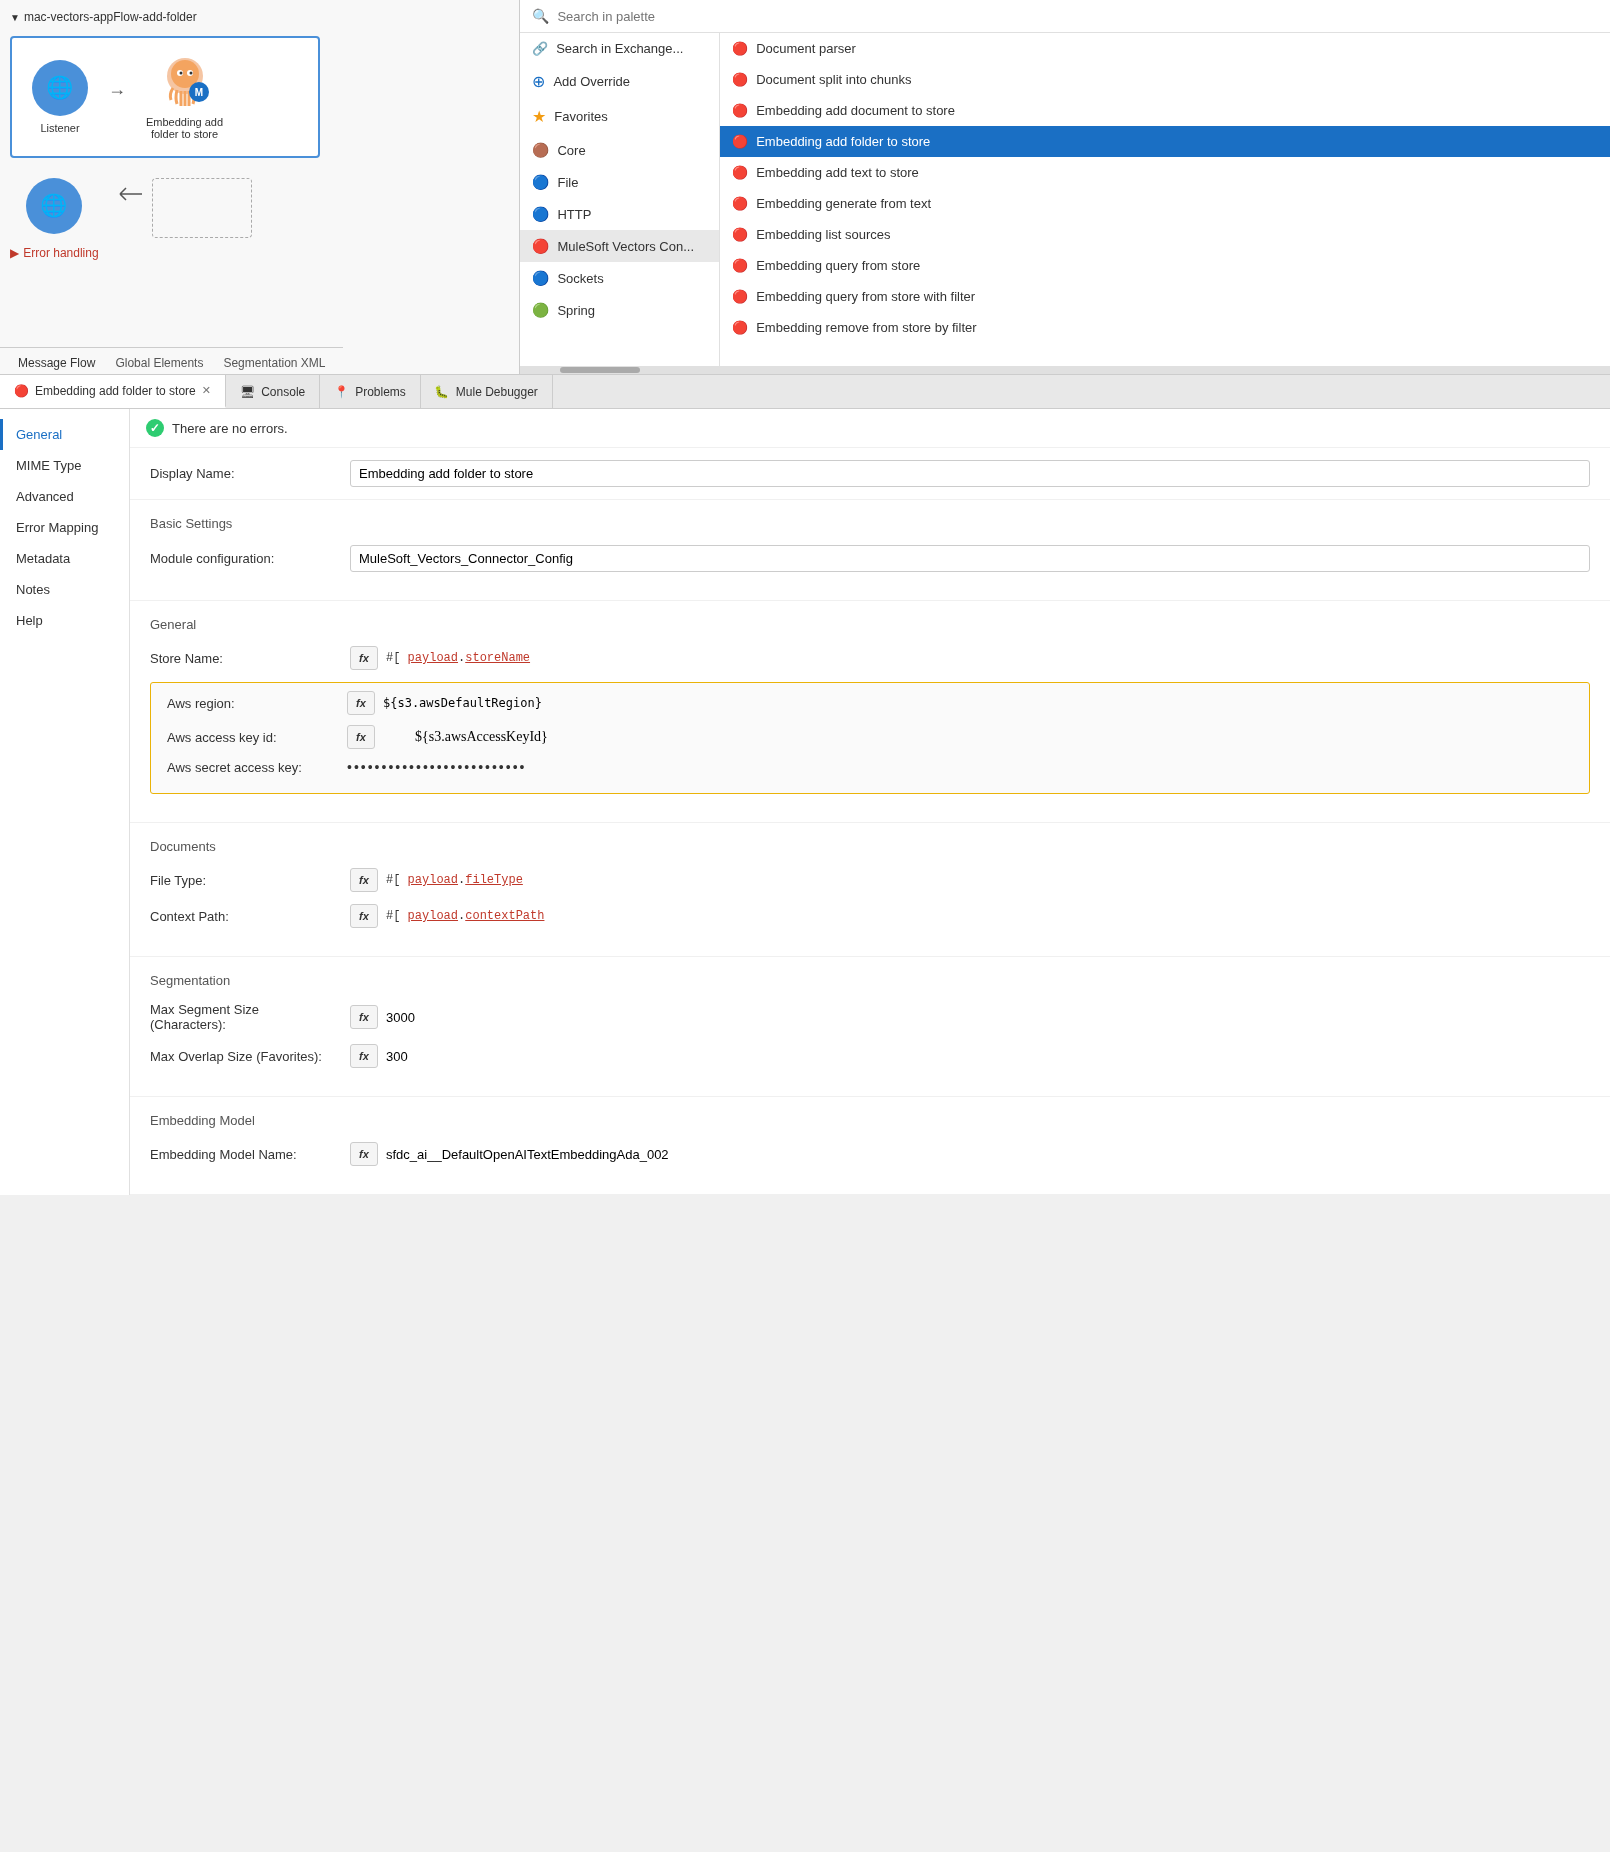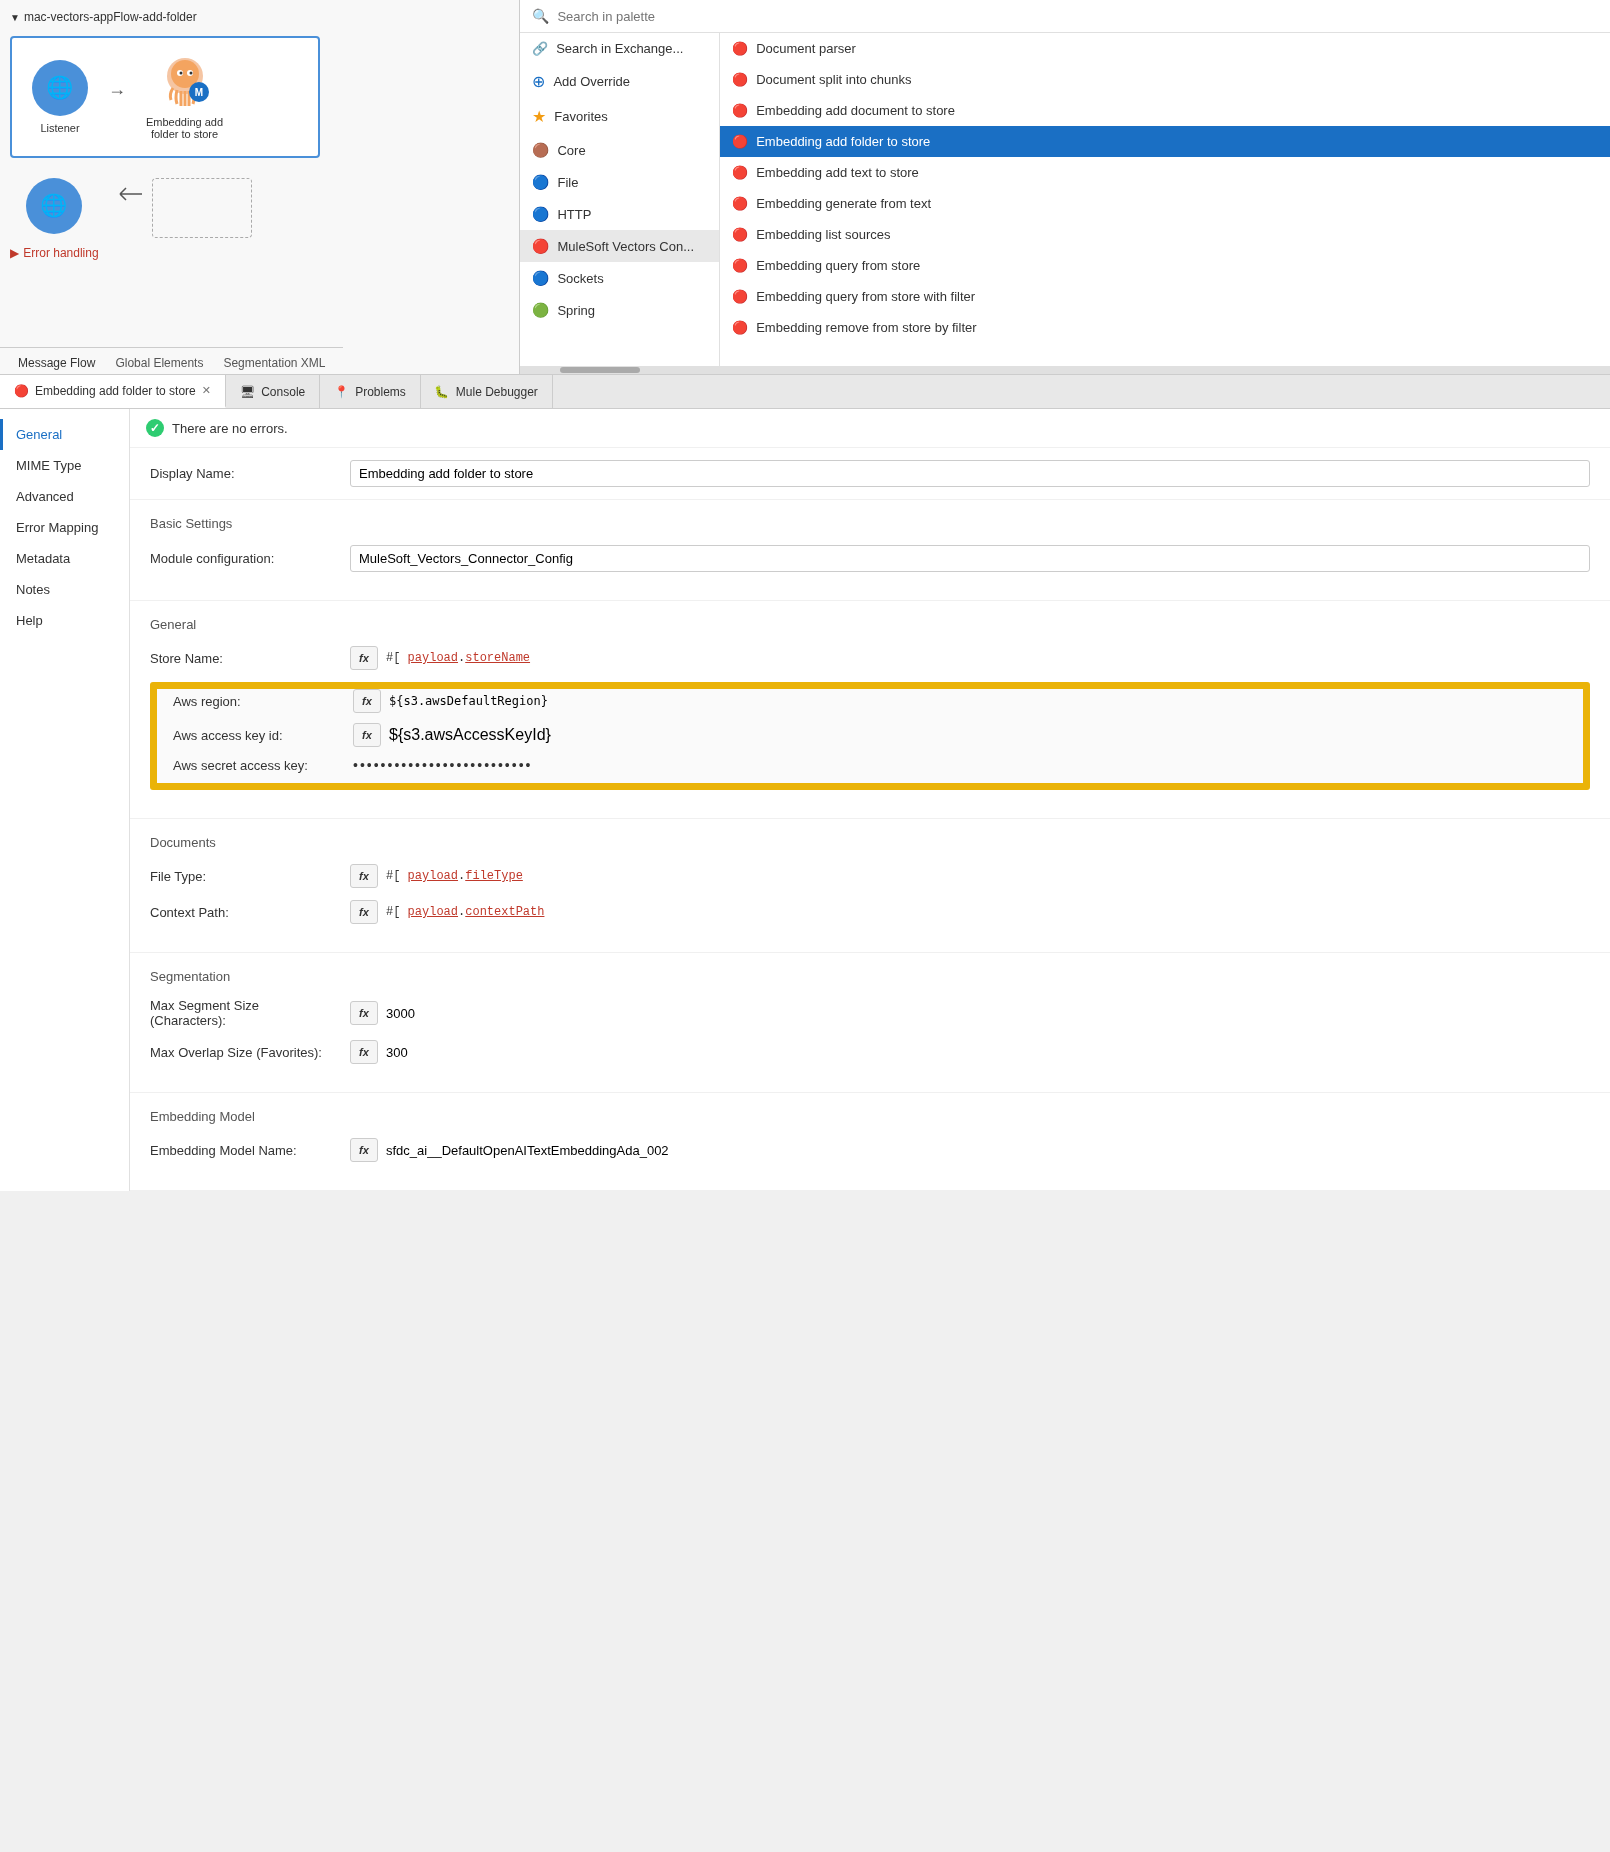--- a/index.html
+++ b/index.html
@@ -331,23 +331,23 @@
       color: #333;
     }
 
     .storage-value {
       font-size: 13px;
       color: #333;
     }
 
     .nested-section {
       background: #fafafa;
-      border: 7px solid #eab308;
+      border: 1px solid #eab308;
       border-radius: 3px;
-      padding: 0 16px;
+      padding: 8px 16px;
       margin-bottom: 12px;
       margin-left: 0;
     }
 
     .nested-row {
       display: flex;
       align-items: center;
       margin-bottom: 10px;
     }
 
@@ -656,21 +656,21 @@
                 </div>
                 <span style="font-family:monospace;font-size:12px;">${s3.awsDefaultRegion}</span>
               </div>
             </div>
             <div class="nested-row">
               <div class="nested-label">Aws access key id:</div>
               <div style="display:flex;align-items:center;">
                 <div class="fx-btn">
                   <span>fx</span>
                 </div>
-                <span style="font-family:Liberation Sans, sans-serif;font-size:16px;">${s3.awsAccessKeyId}</span>
+                <span style="font-family:Liberation Serif, serif;font-size:14px;margin-left:32px;">${s3.awsAccessKeyId}</span>
               </div>
             </div>
             <div class="nested-row">
               <div class="nested-label">Aws secret access key:</div>
               <div style="display:flex;align-items:center;">
                 <span class="password-dots">••••••••••••••••••••••••••</span>
               </div>
             </div>
           </div>
         </div>

